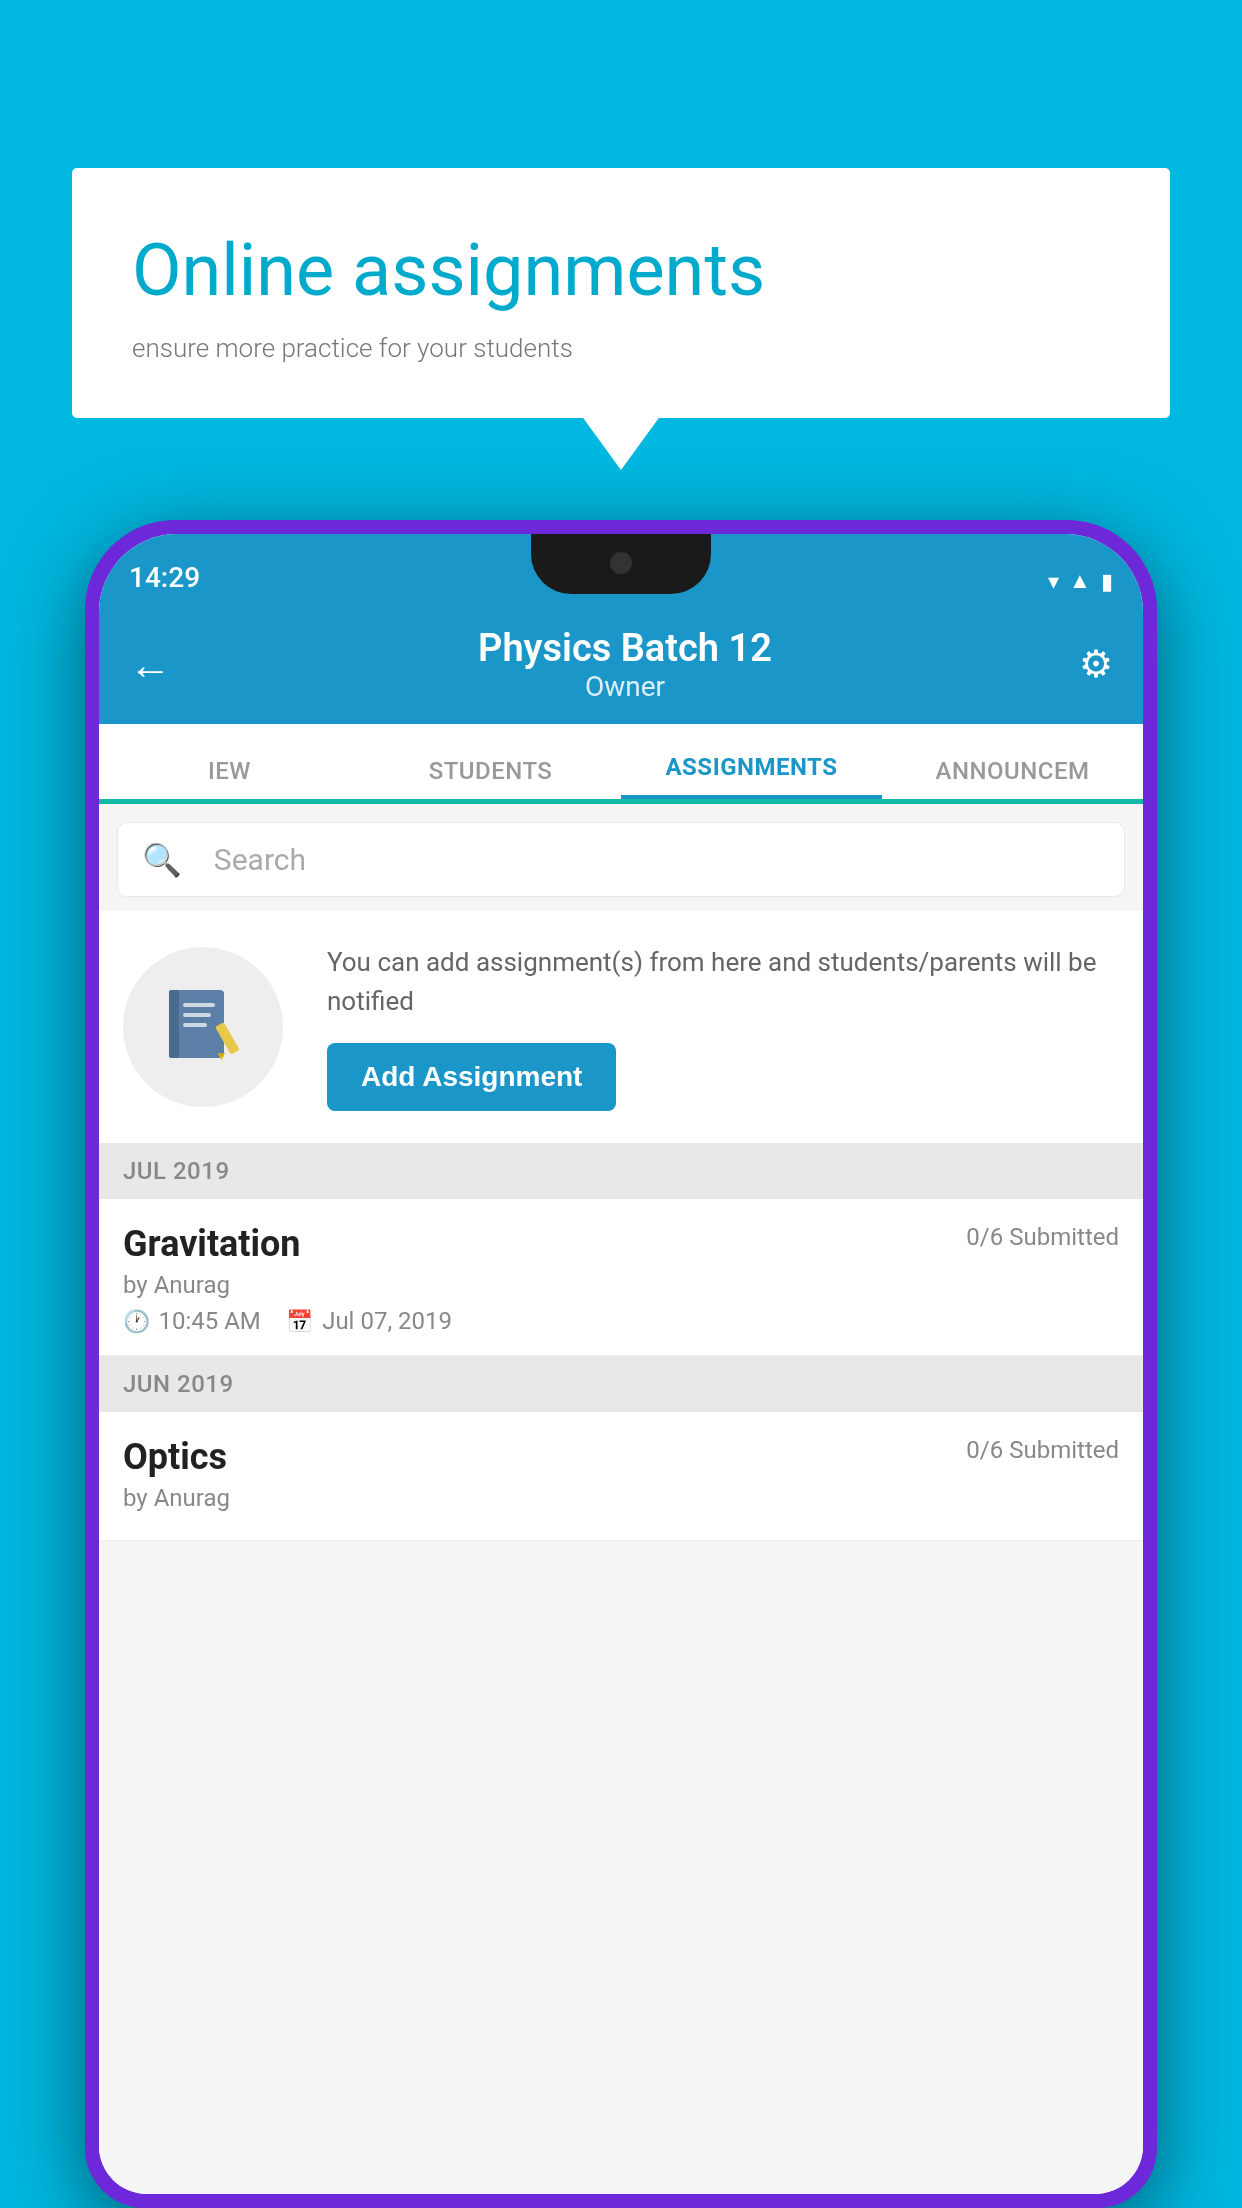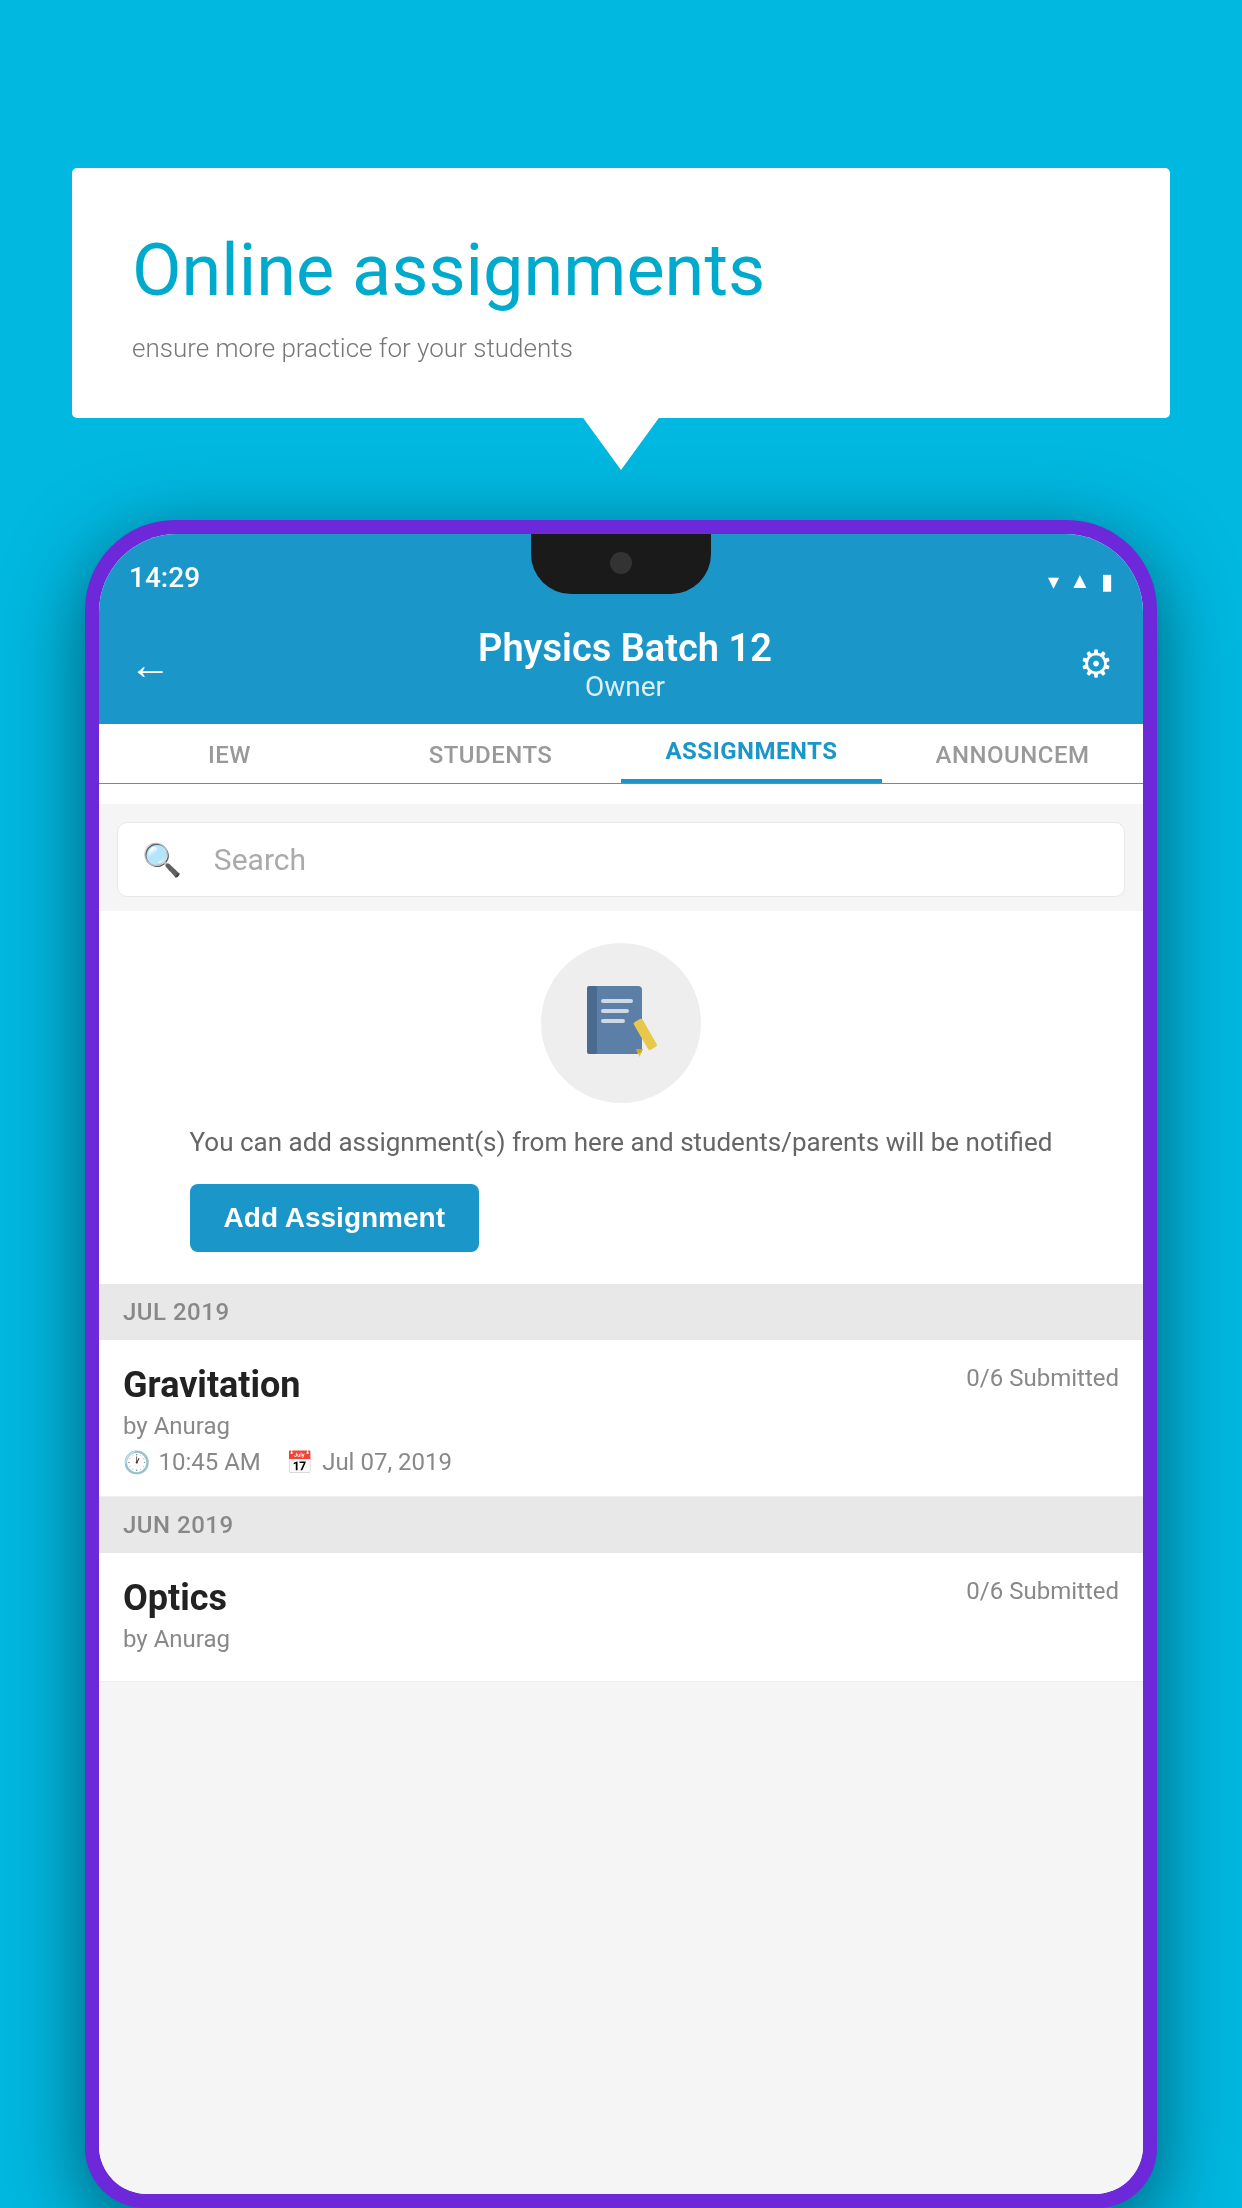--- a/index.html
+++ b/index.html
@@ -159,25 +159,25 @@
       color: white;
       font-size: 38px;
     }
 
     
     .tabs-bar {
       position: absolute;
       top: 190px;
       left: 0;
       right: 0;
-      height: 60px;
+      height: 80px;
       background: white;
       display: flex;
       align-items: flex-end;
-      border-bottom: 1px solid #14b8a6;
+      border-bottom: 5px solid #14b8a6;
       overflow: hidden;
     }
     .tab-item {
       flex: 1;
       text-align: center;
       padding-bottom: 14px;
       font-size: 24px;
       color: #999;
       font-weight: 500;
       letter-spacing: 0.5px;
@@ -224,22 +224,21 @@
       margin-left: 18px;
     }
 
     
     .assignment-promo {
       background: white;
       margin: 14px 0 0;
       padding: 32px 24px;
       display: flex;
       align-items: center;
-      gap: 20px;
-      flex-direction: column;
+      gap: 44px;
     }
     .promo-icon-circle {
       width: 160px;
       height: 160px;
       border-radius: 50%;
       background: #eeeeee;
       display: flex;
       align-items: center;
       justify-content: center;
       flex-shrink: 0;

